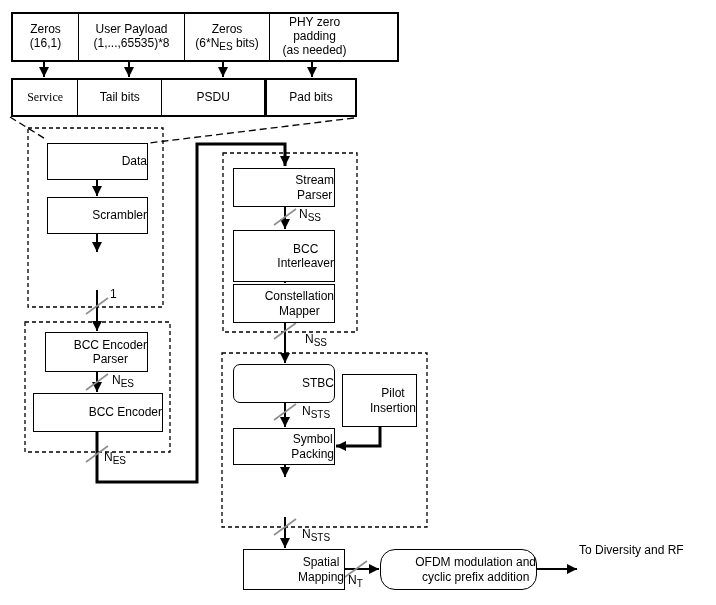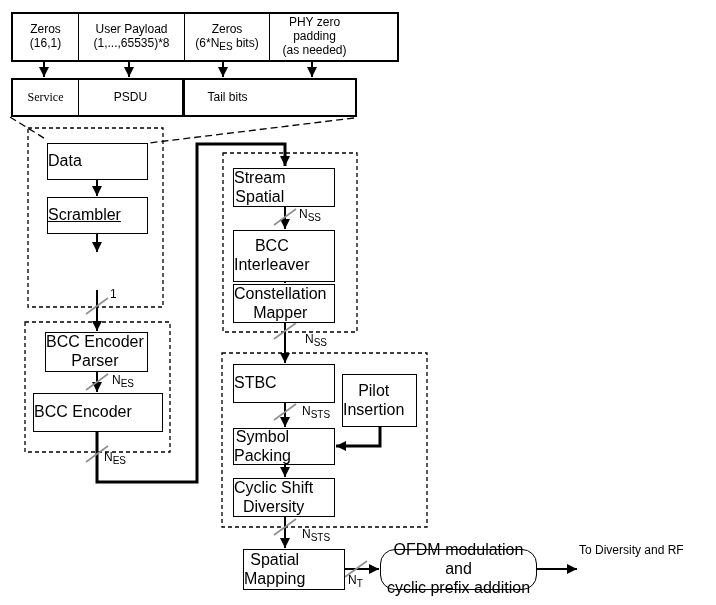--- a/index.html
+++ b/index.html
@@ -15,22 +15,22 @@
   .ln3   { stroke:var(--c-line,#000); stroke-width:3; fill:none; }
   .slash { stroke:var(--c-slash,#8f8f8f); stroke-width:1.6; }
   .dashbox { stroke:var(--c-line,#000); stroke-width:1.3; fill:none; stroke-dasharray:4 3; }
   .ezoom   { stroke:var(--c-line,#333); stroke-width:1.3; fill:none; stroke-dasharray:7 4; }
   #ah path { fill:var(--c-line,#000); }
 
   .box {
     position:absolute; box-sizing:border-box;
     border:1.5px solid var(--c-line,#000);
     background:var(--c-box-fill,#fff);
-    display:flex; align-items:center; justify-content:flex-start;
-    text-align:center; font-size:16px; line-height:1.18;
+    display:flex; align-items:center; justify-content:flex-end;
+    text-align:center; font-size:12px; line-height:1.18;
     white-space:pre-line;
   }
   .hrow {
     position:absolute; display:flex; box-sizing:border-box;
     border:2px solid var(--c-line,#000); background:var(--c-box-fill,#fff);
   }
   .hcell {
     box-sizing:border-box; border-right:1.5px solid var(--c-line,#000);
     display:flex; align-items:center; justify-content:center;
     text-align:center; font-size:12px; line-height:1.15; white-space:pre-line;
@@ -100,42 +100,41 @@
 (1,...,65535)*8</span></div>
     <div class="hcell" style="width:85px;"><span><span>Zeros
 (6*N</span><sub>ES</sub><span> bits)</span></span></div>
     <div class="hcell" style="width:89px;"><span>PHY zero
 padding
 (as needed)</span></div>
   </div>
 
   <div class="hrow" style="left:11px; top:78px; width:346px; height:39px;">
     <div class="hcell" style="width:66px;font-family:Liberation Serif, serif;"><span>Service</span></div>
+    <div class="hcell" style="width:85px;"><span>Tail bits</span></div>
     <div class="hcell thickr" style="width:106px;"><span>PSDU</span></div>
-    <div class="hcell" style="width:85px;"><span>Tail bits</span></div>
+    <div class="hcell" style="width:89px;"><span>Pad bits</span></div>
   </div>
 
   <div class="box" style="left:47px;  top:143px; width:101px; height:37px;"><span>Data</span></div>
-  <div class="box" style="left:47px;  top:197px; width:101px; height:37px;text-decoration:underline;"><span>Scrambler</span></div>
+  <div class="box" style="left:47px;  top:197px; width:101px; height:37px;"><span>Scrambler</span></div>
   <div class="box" style="left:45px;  top:332px; width:103px; height:40px;"><span>BCC Encoder
 Parser</span></div>
   <div class="box" style="left:33px;  top:393px; width:130px; height:39px;"><span>BCC Encoder</span></div>
   <div class="box" style="left:233px; top:168px; width:102px; height:39px;"><span>Stream
-Spatial</span></div>
+Parser</span></div>
   <div class="box" style="left:233px; top:230px; width:102px; height:52px;"><span>BCC
 Interleaver</span></div>
   <div class="box" style="left:233px; top:284px; width:102px; height:39px;"><span>Constellation
 Mapper</span></div>
-  <div class="box" style="left:233px; top:364px; width:102px; height:39px;"><span>STBC</span></div>
+  <div class="box" style="left:233px; top:364px; width:102px; height:39px;border-radius:7px;"><span>STBC</span></div>
   <div class="box" style="left:342px; top:374px; width:75px;  height:53px;"><span>Pilot
 Insertion</span></div>
   <div class="box" style="left:233px; top:428px; width:102px; height:37px;"><span>Symbol
 Packing</span></div>
-  <div class="box" style="left:233px; top:478px; width:102px; height:39px;"><span>Cyclic Shift
-Diversity</span></div>
   <div class="box" style="left:243px; top:549px; width:102px; height:41px;"><span>Spatial
 Mapping</span></div>
   <div class="box" style="left:380px; top:549px; width:157px; height:41px;border-radius:15px;"><span>OFDM modulation and
 cyclic prefix addition</span></div>
 
   <div class="siglabel" style="left:110px; top:287px;"><span>1</span></div>
   <div class="siglabel" style="left:112px; top:373px;"><span>N</span><sub>ES</sub></div>
   <div class="siglabel" style="left:104px; top:450px;"><span>N</span><sub>ES</sub></div>
   <div class="siglabel" style="left:299px; top:207px;"><span>N</span><sub>SS</sub></div>
   <div class="siglabel" style="left:305px; top:332px;"><span>N</span><sub>SS</sub></div>

